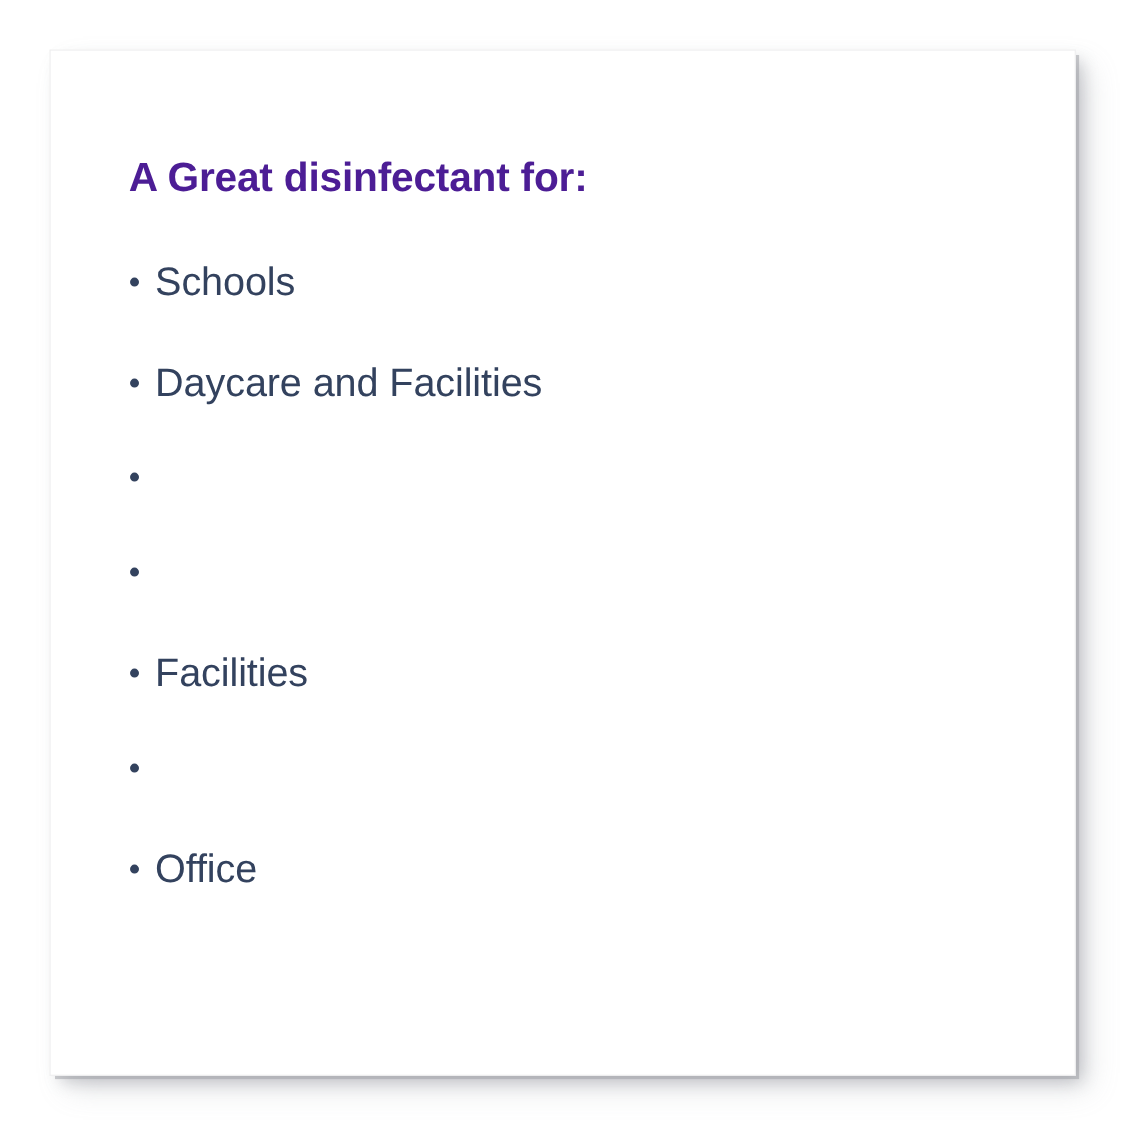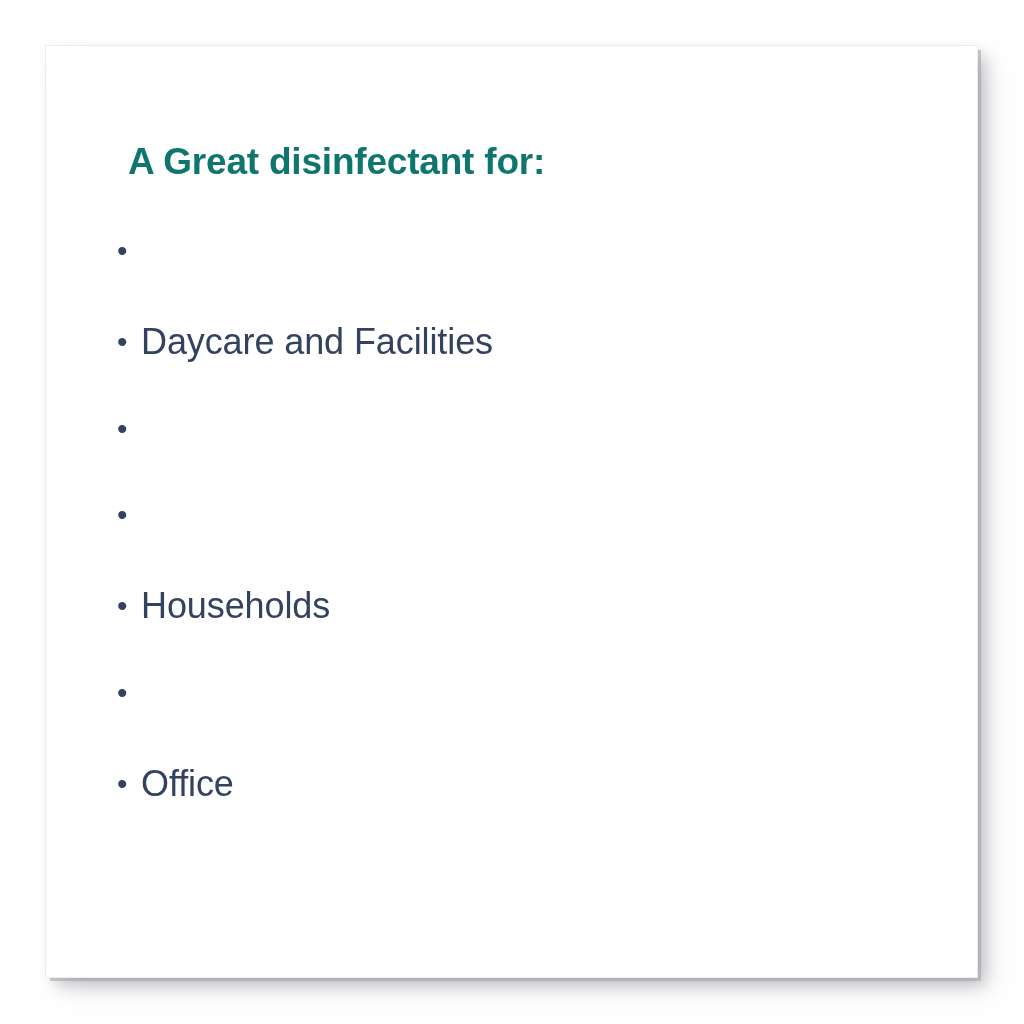--- a/index.html
+++ b/index.html
@@ -41,24 +41,24 @@
   .card-inner {
     position: absolute;
     left: 71px;
     top: 95px;
     right: 26px;
   }
 
   .heading {
     font-size: 37px;
     font-weight: 700;
-    color: #0f766e;
+    color: #4c1d95;
     letter-spacing: -0.2px;
     line-height: 1.15;
-    margin: 0 0 54px 11px;
+    margin: 0 0 54px 0;
     white-space: nowrap;
   }
 
   .bullet-list {
     list-style: none;
     margin: 0;
     padding: 0;
   }
 
   .bullet-item {
@@ -96,38 +96,39 @@
 
   <div class="info-card">
     <div class="card-inner">
 
       <h1 class="heading">A Great disinfectant for:</h1>
 
       <ul class="bullet-list">
 
         <li class="bullet-item">
           <span class="bullet-mark">•</span>
+          <span class="bullet-text">Schools</span>
         </li>
 
         <li class="bullet-item">
           <span class="bullet-mark">•</span>
           <span class="bullet-text">Daycare and Facilities</span>
         </li>
 
         <li class="bullet-item">
           <span class="bullet-mark">•</span>
         </li>
 
         <li class="bullet-item">
           <span class="bullet-mark">•</span>
         </li>
 
         <li class="bullet-item">
           <span class="bullet-mark">•</span>
-          <span class="bullet-text">Households</span>
+          <span class="bullet-text">Facilities</span>
         </li>
 
         <li class="bullet-item">
           <span class="bullet-mark">•</span>
         </li>
 
         <li class="bullet-item">
           <span class="bullet-mark">•</span>
           <span class="bullet-text">Office</span>
         </li>

